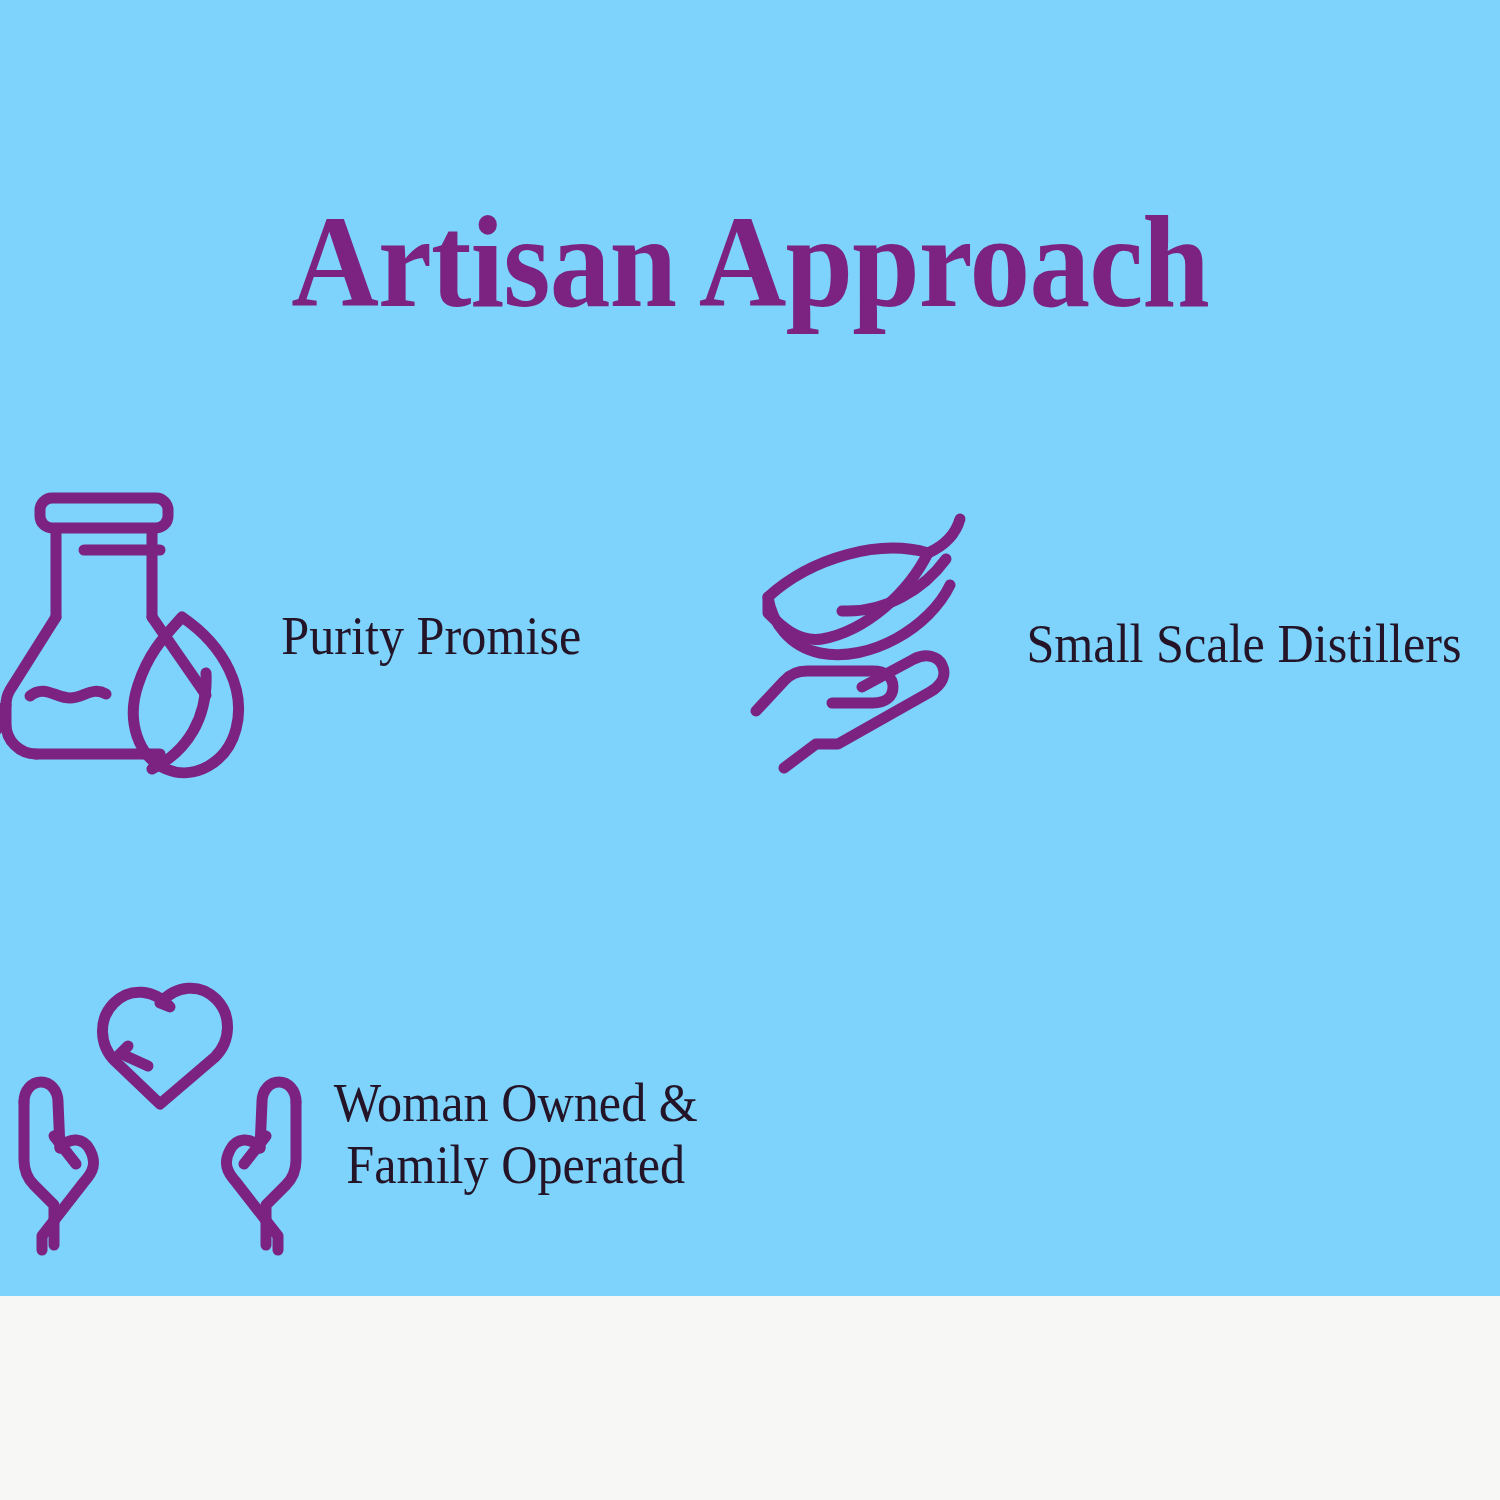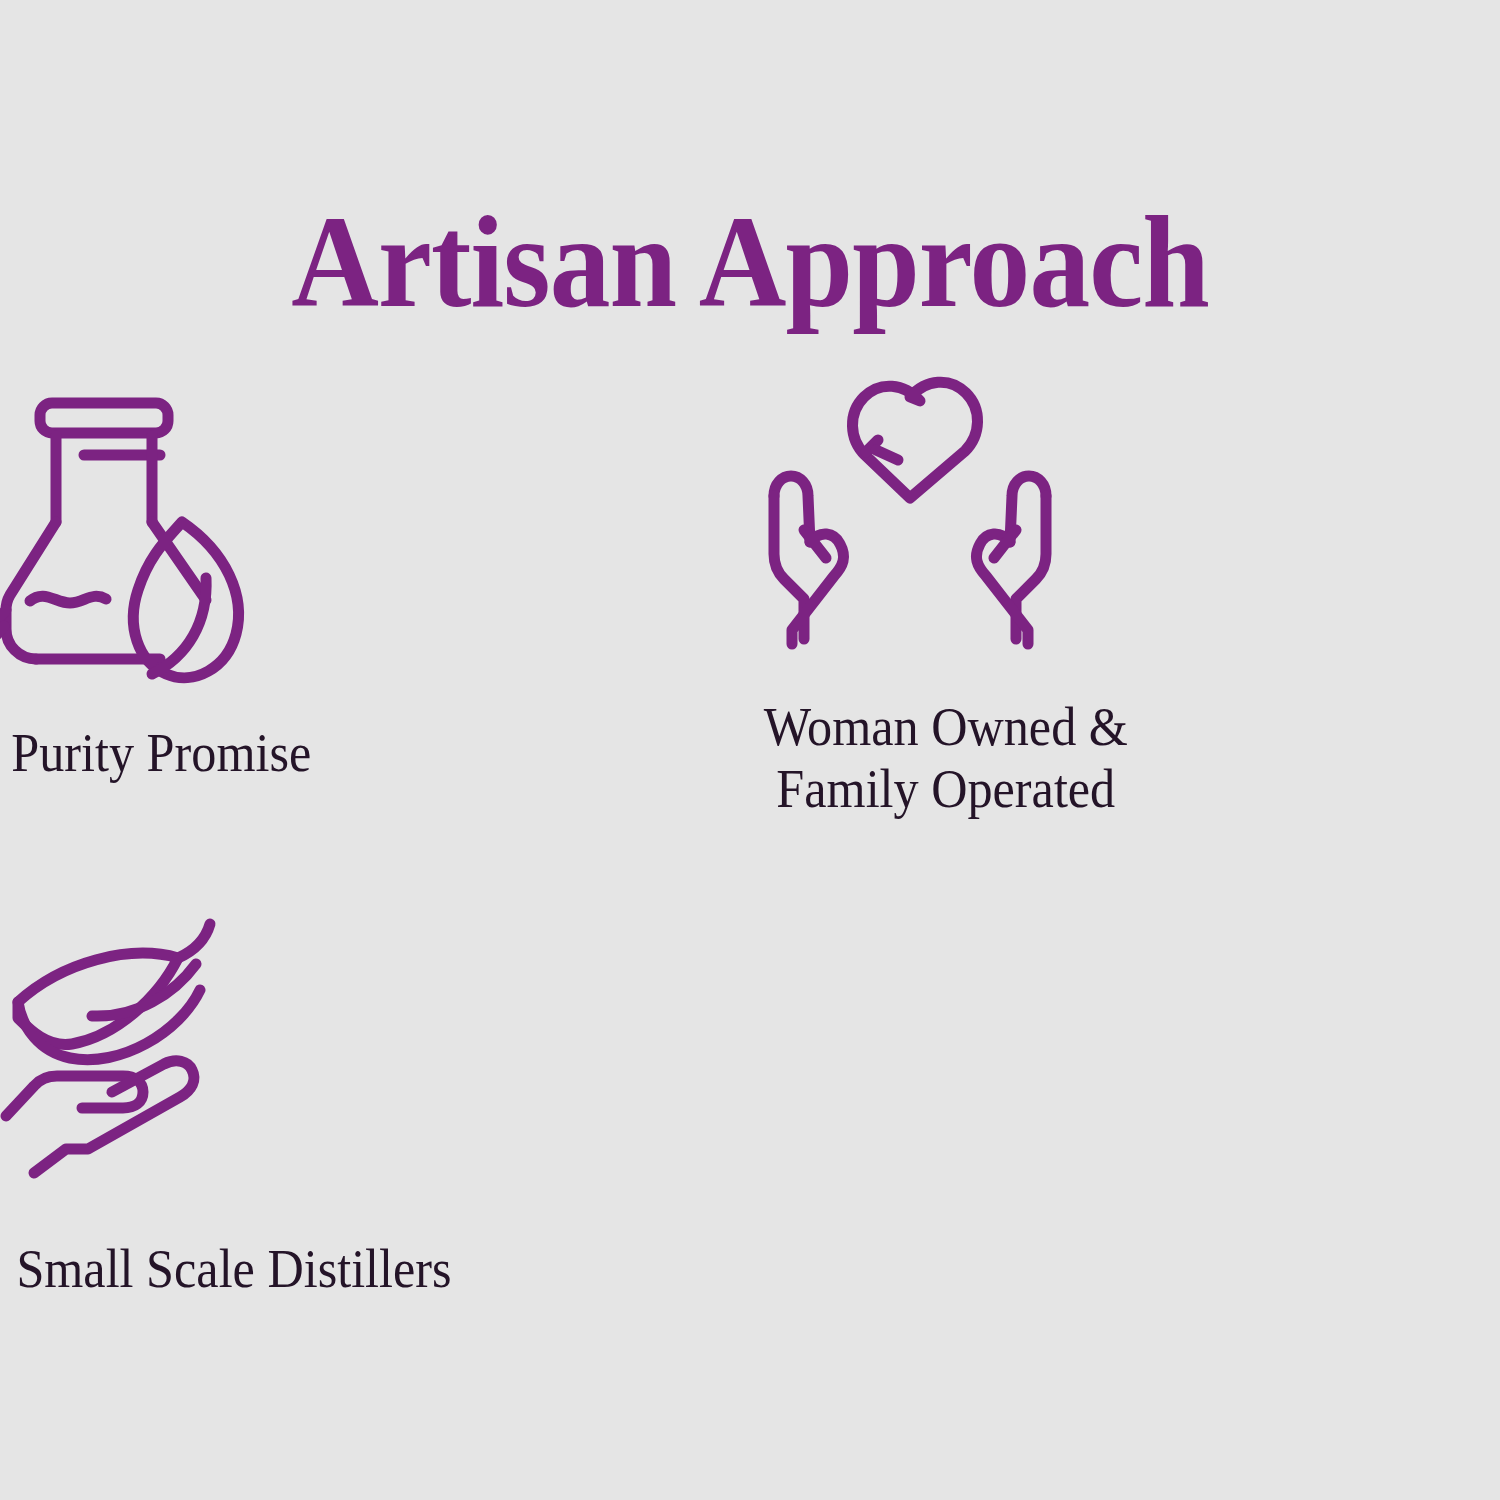--- a/index.html
+++ b/index.html
@@ -10,22 +10,22 @@
     width: 1500px;
     height: 1500px;
     background: #f7f7f5;
     font-family: "Liberation Serif", "DejaVu Serif", serif;
     overflow: hidden;
   }
 
   .page {
     position: relative;
     width: 1500px;
-    height: 1500px;
-    background: #e5e5e5;
+    height: 1296px;
+    background: #7dd3fc;
     box-sizing: border-box;
   }
 
   
   .title {
     position: absolute;
     top: 108px;
     left: 0;
     width: 1500px;
     text-align: center;
@@ -48,22 +48,22 @@
     width: 1500px;
     height: 1000px;
     display: grid;
     grid-template-columns: 1fr 1fr;
     grid-template-rows: 1fr 1fr;
   }
 
   .cell {
     position: relative;
     display: flex;
-    flex-direction: column;
-    align-items: flex-start;
+    flex-direction: row;
+    align-items: center;
   }
 
   .icon-wrap {
     display: flex;
     align-items: center;
     justify-content: center;
   }
 
   .icon-wrap svg {
     display: block;
@@ -127,20 +127,40 @@
           <path d="M-18 282 l22 -26"></path>
 
           <path d="M182 152 c44 30 64 74 54 112 c-9 34 -42 52 -70 40 c-28 -12 -40 -48 -28 -84 c11 -34 28 -50 44 -68 Z"></path>
 
           <path d="M206 208 c2 44 -18 78 -54 96"></path>
         </svg>
       </div>
       <div class="feature-label">Purity Promise</div>
     </div>
 
+    <div class="cell c3">
+      <div class="icon-wrap">
+        <svg width="260" height="250" viewBox="0 0 260 250" fill="none" stroke="#7c2382" stroke-width="11" stroke-linecap="round" stroke-linejoin="round">
+
+          <path d="M18 82 c44 -40 112 -58 160 -44 c-20 40 -62 78 -106 86 c-24 4 -42 -14 -54 -26 Z" transform="translate(0,0)"></path>
+
+          <path d="M18 82 c4 26 22 50 52 56 c50 10 110 -26 130 -68"></path>
+
+          <path d="M178 38 c18 -8 28 -20 32 -34"></path>
+
+          <path d="M92 96 c44 2 82 -22 104 -52"></path>
+
+          <path d="M6 196 l28 -30 c6 -7 14 -10 23 -10 h66 c12 0 20 6 20 16 c0 10 -8 16 -20 16 H82"></path>
+
+          <path d="M112 172 l52 -28 c12 -6 24 -3 28 6 c5 10 0 20 -12 27 l-92 52 H66 l-32 24"></path>
+        </svg>
+      </div>
+      <div class="feature-label">Small Scale Distillers</div>
+    </div>
+
     <div class="cell c2">
       <div class="icon-wrap">
         <svg width="320" height="270" viewBox="0 0 320 270" fill="none" stroke="#7c2382" stroke-width="11" stroke-linecap="round" stroke-linejoin="round">
 
           <path d="M160 126 L115 83 c-16 -16 -17 -42 -1 -58 c16 -16 40 -14 56 4 l-10 -4 c16 -18 40 -20 56 -4 c16 16 15 42 -1 58 Z" transform="translate(0,-6)"></path>
 
           <path d="M128 62 l-12 12"></path>
           <path d="M148 82 l-22 -10"></path>
 
           <path d="M24 118 c0 -12 8 -20 17 -20 c9 0 17 8 17 20 l2 46"></path>
@@ -154,35 +174,15 @@
           <path d="M296 118 c0 -12 -8 -20 -17 -20 c-9 0 -17 8 -17 20 l-2 46"></path>
           <path d="M296 118 v58 c0 10 -3 18 -10 25 l-20 20 v40"></path>
           <path d="M260 164 c-10 -12 -24 -10 -30 2 c-7 13 -3 22 6 32 l42 54 v14"></path>
           <path d="M244 180 l22 -28"></path>
         </svg>
       </div>
       <div class="feature-label">Woman Owned &amp;
 Family Operated</div>
     </div>
 
-    <div class="cell c3">
-      <div class="icon-wrap">
-        <svg width="260" height="250" viewBox="0 0 260 250" fill="none" stroke="#7c2382" stroke-width="11" stroke-linecap="round" stroke-linejoin="round">
-
-          <path d="M18 82 c44 -40 112 -58 160 -44 c-20 40 -62 78 -106 86 c-24 4 -42 -14 -54 -26 Z" transform="translate(0,0)"></path>
-
-          <path d="M18 82 c4 26 22 50 52 56 c50 10 110 -26 130 -68"></path>
-
-          <path d="M178 38 c18 -8 28 -20 32 -34"></path>
-
-          <path d="M92 96 c44 2 82 -22 104 -52"></path>
-
-          <path d="M6 196 l28 -30 c6 -7 14 -10 23 -10 h66 c12 0 20 6 20 16 c0 10 -8 16 -20 16 H82"></path>
-
-          <path d="M112 172 l52 -28 c12 -6 24 -3 28 6 c5 10 0 20 -12 27 l-92 52 H66 l-32 24"></path>
-        </svg>
-      </div>
-      <div class="feature-label">Small Scale Distillers</div>
-    </div>
-
 
   </div>
 </div>
 
 </body></html>

